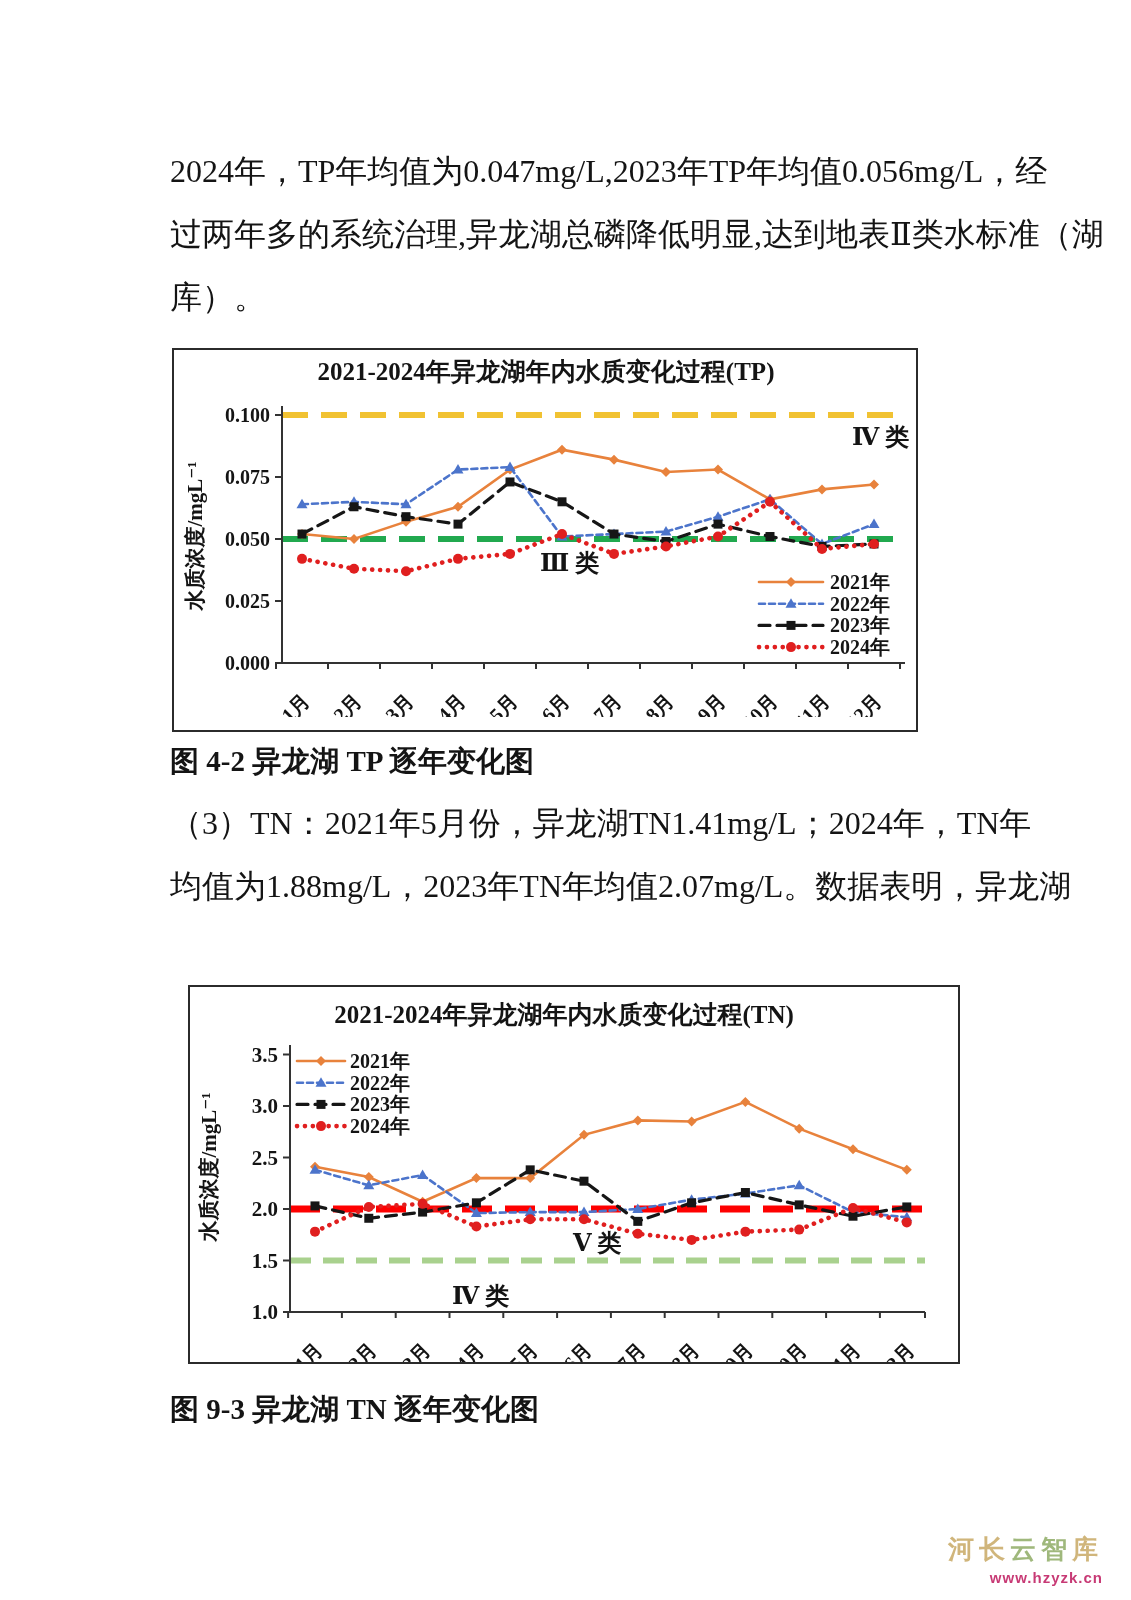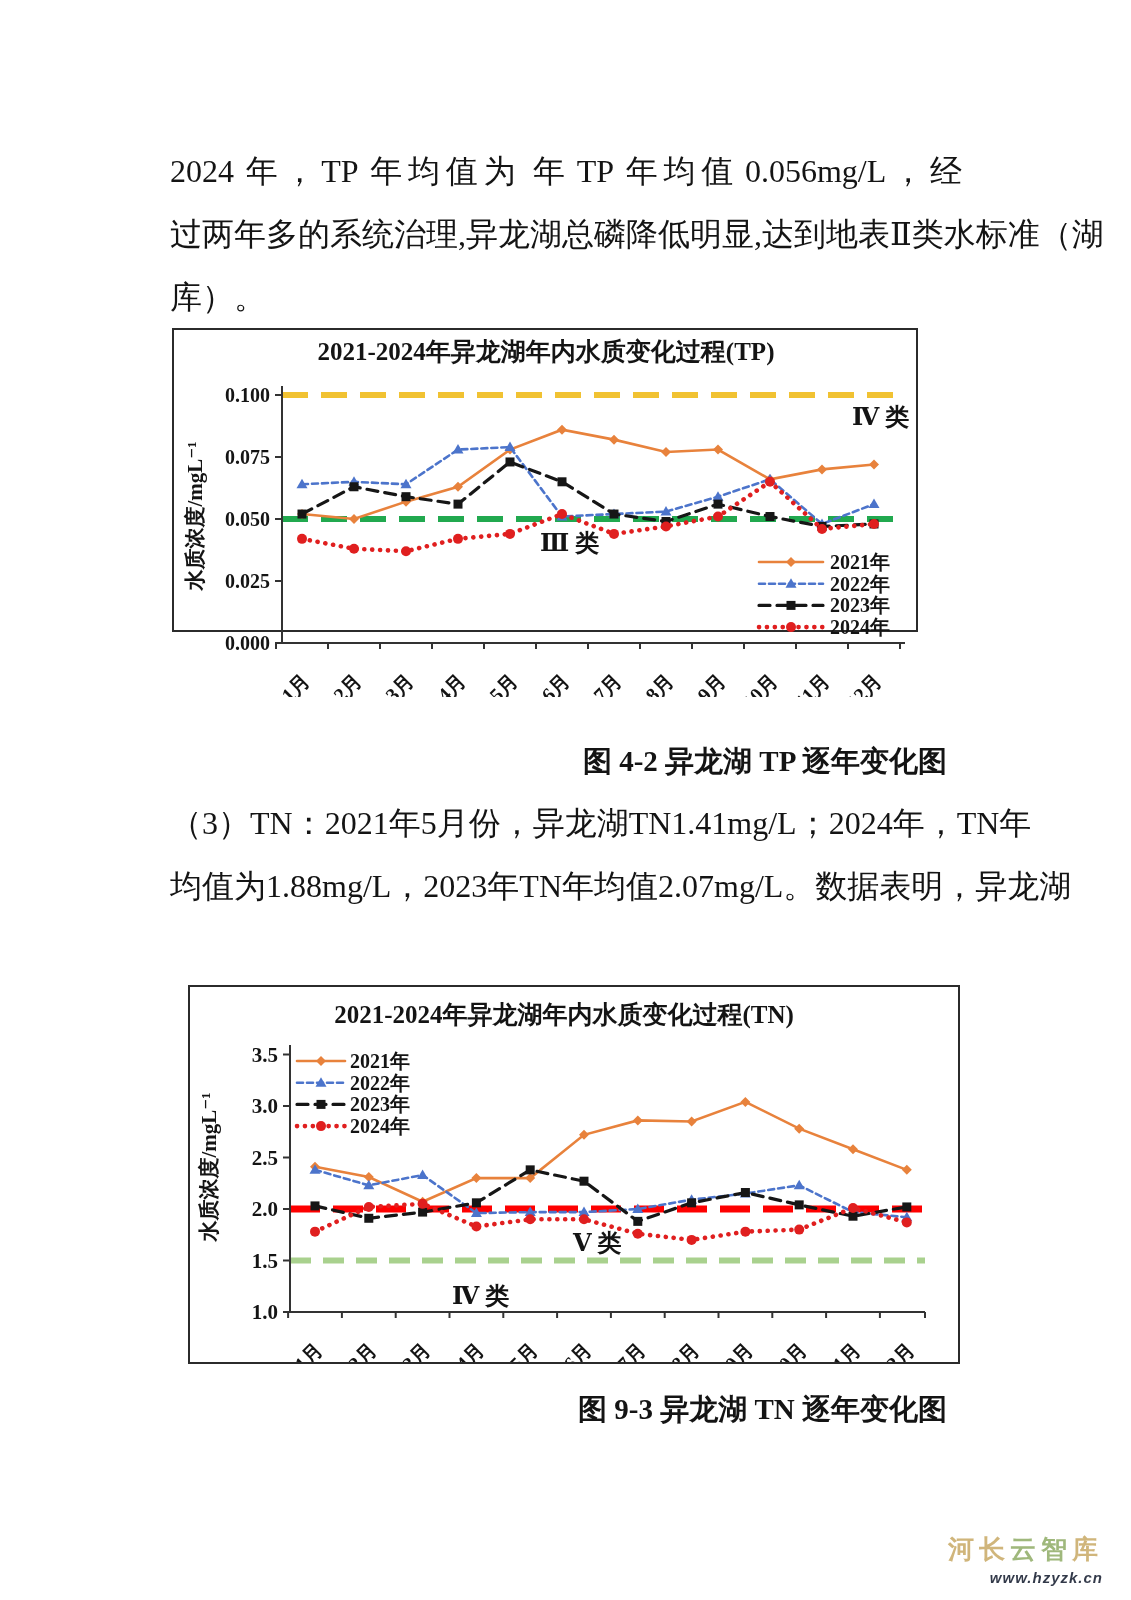--- a/index.html
+++ b/index.html
@@ -3,21 +3,21 @@
 <meta charset="utf-8">
 <style>
   html,body{margin:0;padding:0;background:#ffffff;}
   body{width:1131px;height:1600px;position:relative;overflow:hidden;
        font-family:"Liberation Serif","DejaVu Serif",serif;color:#111;}
   .para{position:absolute;left:170px;width:792px;font-size:32px;line-height:63px;
         color:#141414;}
   .para .ln{white-space:nowrap;}
   .para .ln.just{display:flex;justify-content:space-between;white-space:nowrap;}
   .para .ln.just span{flex:none;}
-  .caption{position:absolute;left:155px;width:792px;text-align:right;
+  .caption{position:absolute;left:170px;width:792px;text-align:left;
            font-size:29px;font-weight:bold;color:#141414;}
   .chartbox{position:absolute;background:#fff;border:2px solid #2b2b2b;box-sizing:border-box;}
   .chartbox svg{display:block;}
   .watermark{position:absolute;right:28px;top:1532px;text-align:right;
              font-family:"Liberation Sans","DejaVu Sans",sans-serif;}
   .wm-title{font-size:26px;font-weight:bold;letter-spacing:5px;opacity:.85;}
   .wm-url{font-size:15px;font-weight:bold;letter-spacing:1px;margin-top:2px;opacity:.85;}
   text{font-family:"Liberation Serif","DejaVu Serif",serif;}
 </style>
 </head>
@@ -29,20 +29,21 @@
       <span> </span>
       <span>年</span>
       <span>，</span>
       <span>TP</span>
       <span> </span>
       <span>年</span>
       <span>均</span>
       <span>值</span>
       <span>为</span>
       <span> </span>
+      <span>0.047mg/L,2023</span>
       <span> </span>
       <span>年</span>
       <span> </span>
       <span>TP</span>
       <span> </span>
       <span>年</span>
       <span>均</span>
       <span>值</span>
       <span> </span>
       <span>0.056mg/L</span>
@@ -78,21 +79,21 @@
       <span>类</span>
       <span>水</span>
       <span>标</span>
       <span>准</span>
       <span>（</span>
       <span>湖</span>
     </div>
   <div class="ln">库）。</div>
 </div>
 
-<div class="chartbox" style="left:172px;top:328px;width:746px;height:304px;">
+<div class="chartbox" style="left:172px;top:348px;width:746px;height:384px;">
   <svg width="742" height="367" viewBox="0 0 742 367">
       <text x="372" y="30" font-size="25" font-weight="bold" fill="#141414" text-anchor="middle">2021-2024年异龙湖年内水质变化过程(TP)</text>
       <text x="28" y="186" font-size="21" font-weight="bold" fill="#141414" text-anchor="middle" transform="rotate(-90 28 186)">水质浓度/mgL⁻¹</text>
       <line x1="108" y1="65" x2="731" y2="65" stroke="#F1C232" stroke-width="6" stroke-dasharray="26,13"></line>
       <line x1="108" y1="189" x2="731" y2="189" stroke="#21A94F" stroke-width="6" stroke-dasharray="26,13"></line>
       <line x1="108" y1="56" x2="108" y2="313" stroke="#333" stroke-width="2"></line>
       <line x1="108" y1="313" x2="731" y2="313" stroke="#333" stroke-width="2"></line>
       <line x1="101" y1="313" x2="108" y2="313" stroke="#333" stroke-width="2"></line>
       <text x="96" y="320" font-size="20" font-weight="bold" fill="#141414" text-anchor="end">0.000</text>
       <line x1="101" y1="251" x2="108" y2="251" stroke="#333" stroke-width="2"></line>
@@ -373,14 +374,14 @@
       <line x1="107" y1="139.1" x2="155" y2="139.1" stroke="#E01F1F" stroke-width="4.6" stroke-dasharray="0.1,7.8" stroke-linecap="round"></line>
       <circle cx="131" cy="139.1" r="5" fill="#E01F1F"></circle>
       <text x="160" y="146.1" font-size="20" font-weight="bold" fill="#141414" text-anchor="start">2024年</text>
     </svg>
 </div>
 
 <div class="caption" style="top:1390px;">图 9-3 异龙湖 TN 逐年变化图</div>
 
 <div class="watermark">
   <div class="wm-title"><span style="color: rgb(200, 169, 100);">河</span><span style="color: rgb(200, 169, 100);">长</span><span style="color: rgb(143, 172, 102);">云</span><span style="color: rgb(143, 172, 102);">智</span><span style="color: rgb(200, 169, 100);">库</span></div>
-  <div class="wm-url" style="color: #0f172a; font-style: italic;">www.hzyzk.cn</div>
+  <div class="wm-url" style="color: #be185d;">www.hzyzk.cn</div>
 </div>
 
 </body></html>

